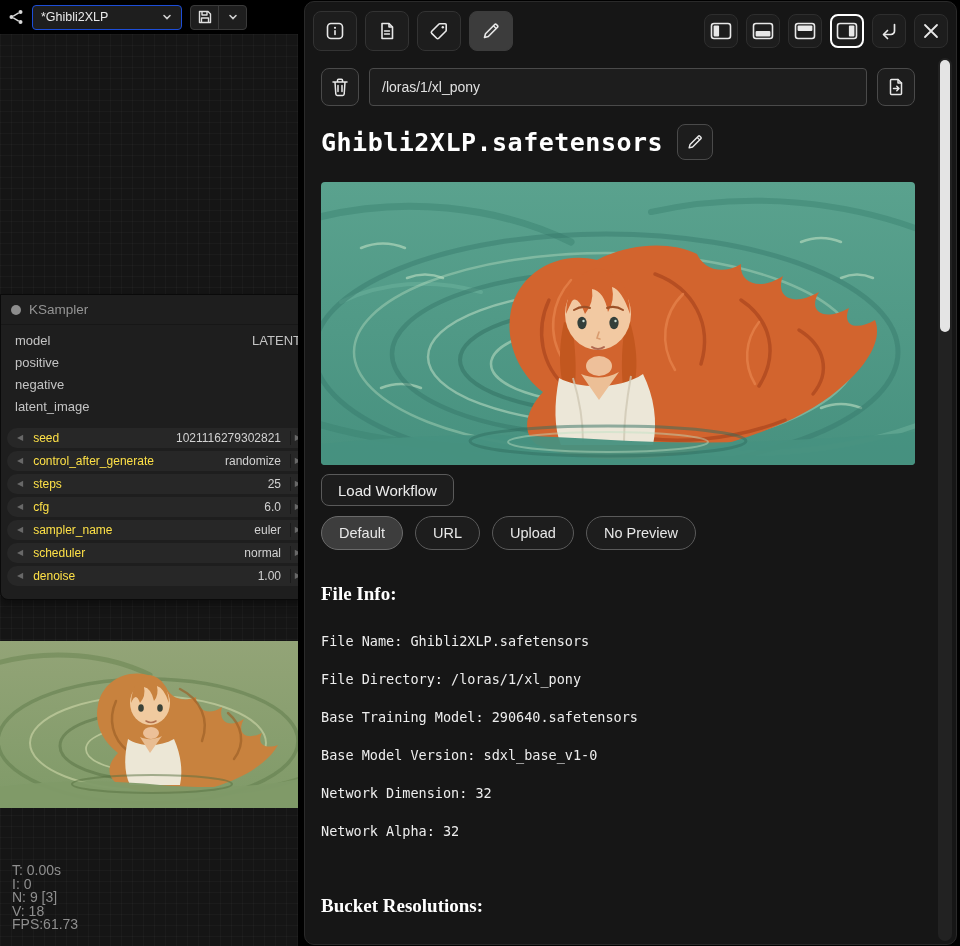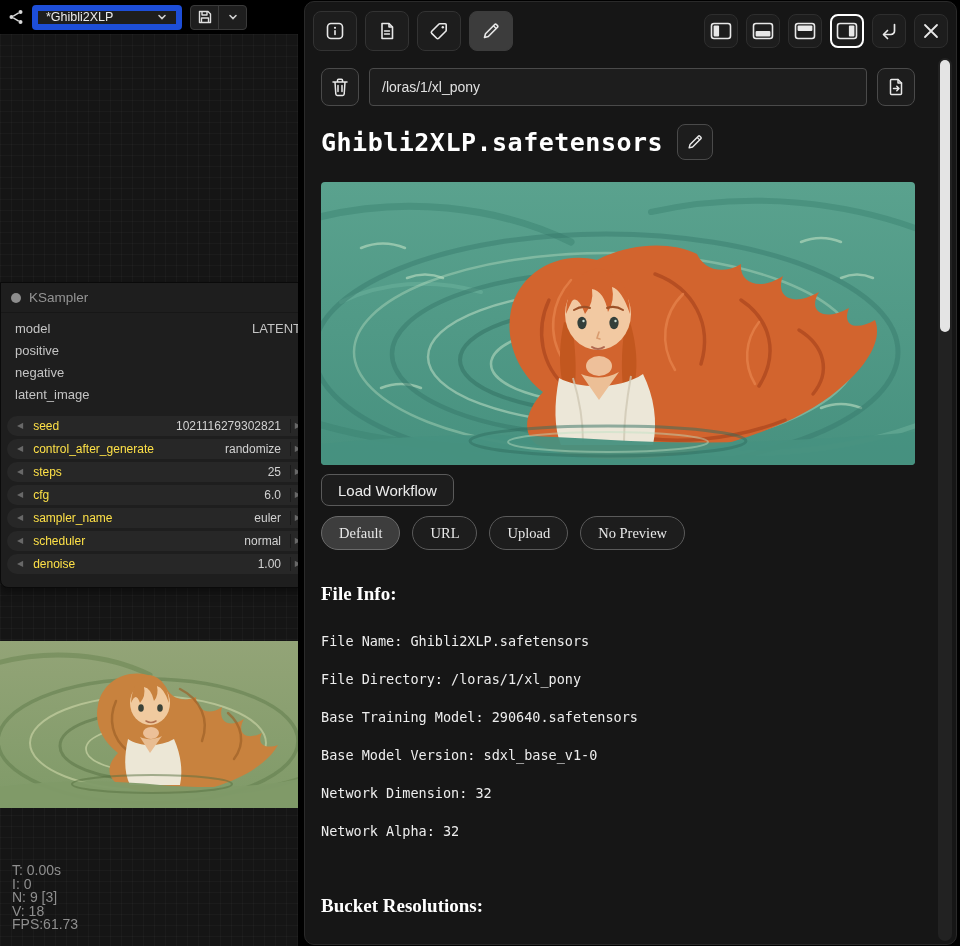--- a/index.html
+++ b/index.html
@@ -1,29 +1,29 @@
 <!DOCTYPE html>
 <html><head>
 <meta charset="utf-8">
 <style>
   *{box-sizing:border-box;margin:0;padding:0}
   html,body{width:960px;height:946px;background:#000;overflow:hidden;font-family:"Liberation Sans",sans-serif;color:#ddd}
 
   
   #left{position:absolute;left:0;top:0;width:298px;height:946px;background:#0c0c0c}
   #topbar{position:absolute;top:0;left:0;width:100%;height:34px;background:#000;display:flex;align-items:center;gap:8px;padding:0 8px;z-index:5}
-  .wf-select{display:flex;align-items:center;justify-content:space-between;width:150px;height:25px;background:#1e1e1e;border:6px solid #1d4ed8;border-radius:4px;padding:0 8px;color:#eaeaea;font-size:12.5px;cursor:pointer}
+  .wf-select{display:flex;align-items:center;justify-content:space-between;width:150px;height:25px;background:#1e1e1e;border:1px solid #1d4ed8;border-radius:4px;padding:0 8px;color:#eaeaea;font-size:12.5px;cursor:pointer}
   .split-btn{display:flex;align-items:center;height:25px;background:#1e1e1e;border:1px solid #3a3a3a;border-radius:4px;overflow:hidden}
   .split-btn .seg{display:flex;align-items:center;justify-content:center;width:27px;height:100%;cursor:pointer}
   .split-btn .divider{width:1px;height:100%;background:#3a3a3a}
 
   #canvas{position:absolute;top:34px;left:0;width:298px;height:912px;background:#151515;overflow:hidden}
   #canvas .grid{position:absolute;inset:0;background-image:linear-gradient(rgba(255,255,255,.028) 1px,transparent 1px),linear-gradient(90deg,rgba(255,255,255,.028) 1px,transparent 1px);background-size:11px 11px}
 
-  #node{position:absolute;left:0;top:248px;width:314px;background:#1e1e1e;border:1px solid #0a0a0a;border-radius:0 0 8px 8px;box-shadow:0 4px 10px rgba(0,0,0,.4)}
+  #node{position:absolute;left:0;top:260px;width:314px;background:#1e1e1e;border:1px solid #0a0a0a;border-radius:0 0 8px 8px;box-shadow:0 4px 10px rgba(0,0,0,.4)}
   .node-header{height:30px;display:flex;align-items:center;gap:8px;padding:0 10px;border-bottom:1px solid #171717}
   .node-dot{width:10px;height:10px;border-radius:50%;background:#8d8d8d;flex:0 0 auto}
   .node-title{color:#949494;font-size:13.5px}
   .node-slots{padding:4px 0 2px}
   .slot{position:relative;height:22px;display:flex;align-items:center;padding-left:14px;font-size:13px;color:#c4c4c4}
   .slot .out{position:absolute;right:12px;color:#c4c4c4}
   .node-widgets{padding:6px 2px 10px}
   .widget{position:relative;height:20px;margin:3px 4px;background:#272727;border-radius:10px;display:flex;align-items:center;padding:0 10px;font-size:12px;cursor:ew-resize}
   .widget .arr{color:#686868;font-size:8px;line-height:1;flex:0 0 auto}
   .widget .wl{color:#fde047;margin-left:10px;white-space:nowrap}
@@ -51,21 +51,21 @@
 
   #titlerow{position:absolute;top:122px;left:16px;display:flex;align-items:center;gap:14px}
   #model-title{font-family:"DejaVu Sans Mono",monospace;font-size:25px;font-weight:bold;color:#fff;letter-spacing:.5px}
   .editbtn{width:36px;height:36px;border:1px solid #4a4a4a;border-radius:8px;background:#1d1d1d;display:flex;align-items:center;justify-content:center;cursor:pointer}
 
   #main-preview{position:absolute;top:180px;left:16px;width:594px;height:283px;border-radius:4px;overflow:hidden}
 
   #loadwf{position:absolute;top:472px;left:16px;height:32px;padding:0 16px;border:1px solid #5a5a5a;border-radius:8px;background:#1d1d1d;color:#ececec;font-size:15px;display:flex;align-items:center;cursor:pointer}
 
   #pills{position:absolute;top:514px;left:16px;display:flex;gap:12px}
-  .pill{height:34px;padding:0 17px;border:1px solid #5a5a5a;border-radius:17px;background:#1d1d1d;color:#e8e8e8;font-size:14.5px;font-family:Liberation Serif, serif;display:flex;align-items:center;cursor:pointer}
+  .pill{height:34px;padding:0 17px;border:1px solid #5a5a5a;border-radius:17px;background:#1d1d1d;color:#e8e8e8;font-size:14.5px;font-family:Liberation Sans, sans-serif;display:flex;align-items:center;cursor:pointer}
   .pill.selected{background:#3d3d3d;border-color:#6a6a6a}
 
   .mheading{position:absolute;left:16px;font-family:Liberation Serif, serif;font-size:19px;font-weight:bold;color:#fff}
   #fi-heading{top:581px}
   #bucket-heading{top:893px}
   #fi-lines{position:absolute;top:620px;left:16px;font-family:"DejaVu Sans Mono",monospace;font-size:13.5px;color:#ededed}
   #fi-lines div{height:38px;line-height:38px;white-space:nowrap}
 
   #scroll{position:absolute;top:56px;right:4px;bottom:3px;width:14px;background:#222;border-radius:7px}
   #scroll .thumb{position:absolute;top:2px;left:2px;width:10px;height:272px;background:#e4e4e4;border-radius:5px;cursor:pointer}

